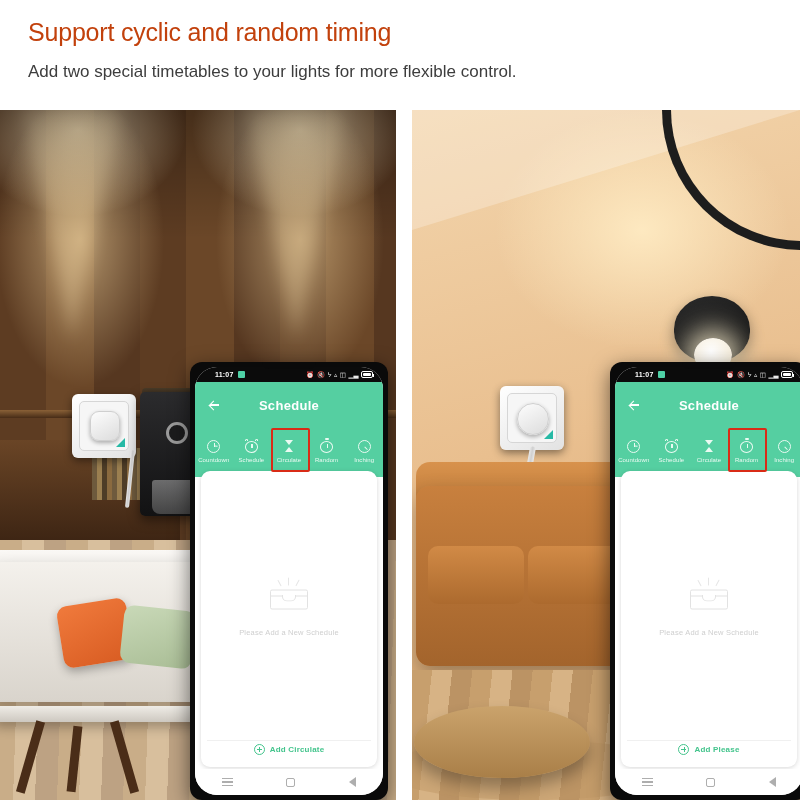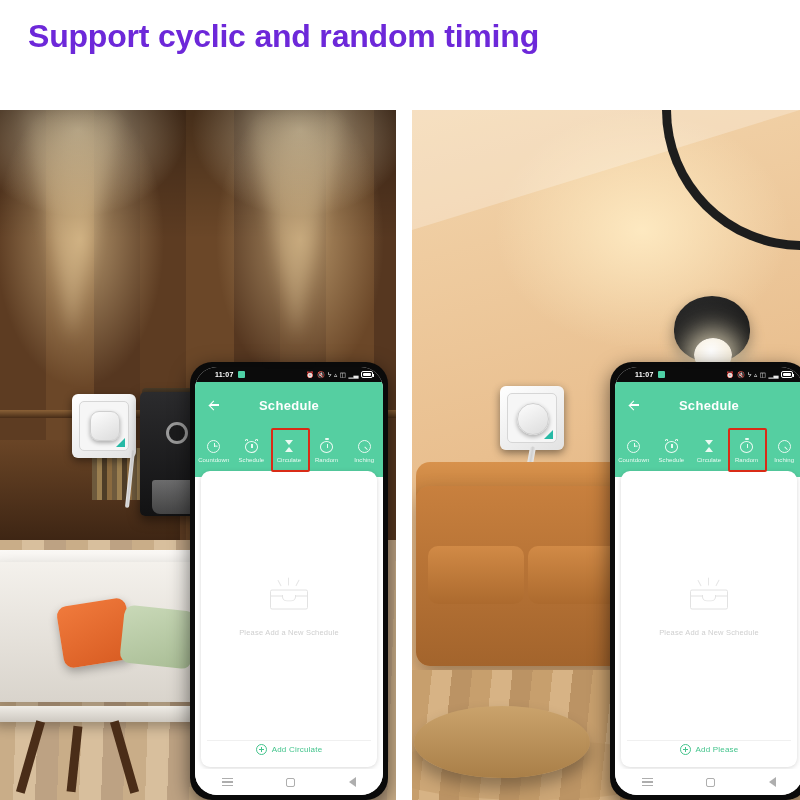--- a/index.html
+++ b/index.html
@@ -1,22 +1,22 @@
 <!DOCTYPE html>
 <html><head>
 <meta charset="utf-8">
 <style>
   * { margin:0; padding:0; box-sizing:border-box; }
   html,body { width:800px; height:800px; background:#ffffff;
               font-family:"Liberation Sans", sans-serif; overflow:hidden; }
 
   
   #header { position:absolute; left:0; top:0; width:800px; height:110px; background:#fff; }
-  #headline { position:absolute; left:28px; top:18px; font-size:32px; font-weight:bold;
-              color:#6d28d9; letter-spacing:-0.2px; white-space:nowrap; }
+  #headline { position:absolute; left:28px; top:18px; font-size:25px; font-weight:normal;
+              color:#c2410c; letter-spacing:-0.2px; white-space:nowrap; }
   #subhead  { position:absolute; left:28px; top:62px; font-size:17px; color:#3d3d3d;
               white-space:nowrap; }
 
   
   .panel { position:absolute; top:110px; height:690px; overflow:hidden; }
   #panel-left  { left:0px;   width:396px; }
   #panel-right { left:412px; width:388px; }
 
   
   .wood-wall { position:absolute; left:0; top:0; width:100%; height:430px;
@@ -113,21 +113,21 @@
   .sofa-r-back { position:absolute; left:4px; top:352px; width:300px; height:76px; border-radius:14px;
     background:linear-gradient(180deg,#d8924c,#b06e31); }
   .sofa-r-cush { position:absolute; top:436px; width:96px; height:58px; border-radius:10px;
     background:linear-gradient(180deg,#d18a46,#ac6a2e); }
   .round-table { position:absolute; left:2px; top:596px; width:176px; height:72px; border-radius:50%;
     background:linear-gradient(180deg,#caa36c,#a97f48); box-shadow:0 10px 16px rgba(0,0,0,.3); }
   .rug { position:absolute; left:-30px; top:630px; width:300px; height:60px; border-radius:50%;
     background:rgba(190,150,100,.45); }
 
   
-  .phone { position:absolute; border-radius:22px; background:#0a0a0a;
+  .phone { position:absolute; border-radius:12px; background:#0a0a0a;
            box-shadow:0 6px 20px rgba(0,0,0,.55); padding:5px; }
   .phone-screen { position:absolute; left:5px; top:5px; right:5px; bottom:5px;
                   border-radius:22px; background:#fff; overflow:hidden; }
   .notch { position:absolute; left:50%; transform:translateX(-50%); top:0;
            width:54px; height:7px; background:#0a0a0a; border-radius:0 0 7px 7px; z-index:6; }
 
   .statusbar { position:absolute; left:0; top:0; width:100%; height:15px; background:#0b0b0b;
     display:flex; align-items:center; color:#fff; font-size:7px; }
   .sb-time { margin-left:20px; font-weight:bold; letter-spacing:.2px; }
   .sb-chip { margin-left:4px; width:7px; height:7px; border-radius:1px; background:#4ed1a6; }
@@ -178,37 +178,38 @@
               border-top:1.4px solid #e2e2e2; }
   .tray-dip { position:absolute; left:16px; top:17px; width:14px; height:7px;
               border:1.4px solid #e2e2e2; border-top:none; border-radius:0 0 5px 5px; background:#fff; }
   .spark { position:absolute; width:1.4px; background:#e6e6e6; border-radius:1px; }
   .empty-text { font-size:7.5px; color:#cfcfcf; letter-spacing:.2px; }
   .add-row { position:absolute; left:0; bottom:12px; width:100%; text-align:center;
              display:flex; align-items:center; justify-content:center; gap:5px; }
   .plus { width:11px; height:11px; border:1.3px solid #43c48c; border-radius:50%; position:relative; }
   .plus:before { content:''; position:absolute; left:2px; top:4.2px; width:5px; height:1.2px; background:#43c48c; }
   .plus:after  { content:''; position:absolute; left:4.2px; top:2px; width:1.2px; height:5px; background:#43c48c; }
-  .add-label { font-size:8px; color:#43c48c; font-weight:normal; letter-spacing:.2px; }
+  .add-label { font-size:8px; color:#43c48c; font-weight:bold; letter-spacing:.2px; }
   .sheet-div { position:absolute; left:6px; right:6px; bottom:26px; height:1px; background:#f0f0f0; }
 
   .navbar { position:absolute; left:0; bottom:0; width:100%; height:26px; background:#fff;
             display:flex; align-items:center; justify-content:space-around; }
   .nav-i { opacity:.55; }
   .nav-menu { width:11px; height:8px;
     background:linear-gradient(#6b6b6b 0 1.3px,transparent 1.3px 3.3px,#6b6b6b 3.3px 4.6px,transparent 4.6px 6.6px,#6b6b6b 6.6px 8px); }
   .nav-home { width:9px; height:9px; border:1.4px solid #6b6b6b; border-radius:2px; }
   .nav-back { width:0; height:0; border-top:5px solid transparent; border-bottom:5px solid transparent;
               border-right:7px solid #6b6b6b; }
 </style>
 </head>
 <body>
 
 <div id="header">
   <div id="headline">Support cyclic and random timing</div>
+  <div id="subhead">Add two special timetables to your lights for more flexible control.</div>
 </div>
 
 <div class="panel" id="panel-left">
   <div class="wood-wall"></div>
   <div class="lamp-cone cone-l"></div>
   <div class="lamp-cone cone-r"></div>
   <div class="wall-sheen"></div>
   <div class="shelf" style="top:300px;"></div>
   <div class="cabinet"></div>
   <div class="books"></div>

